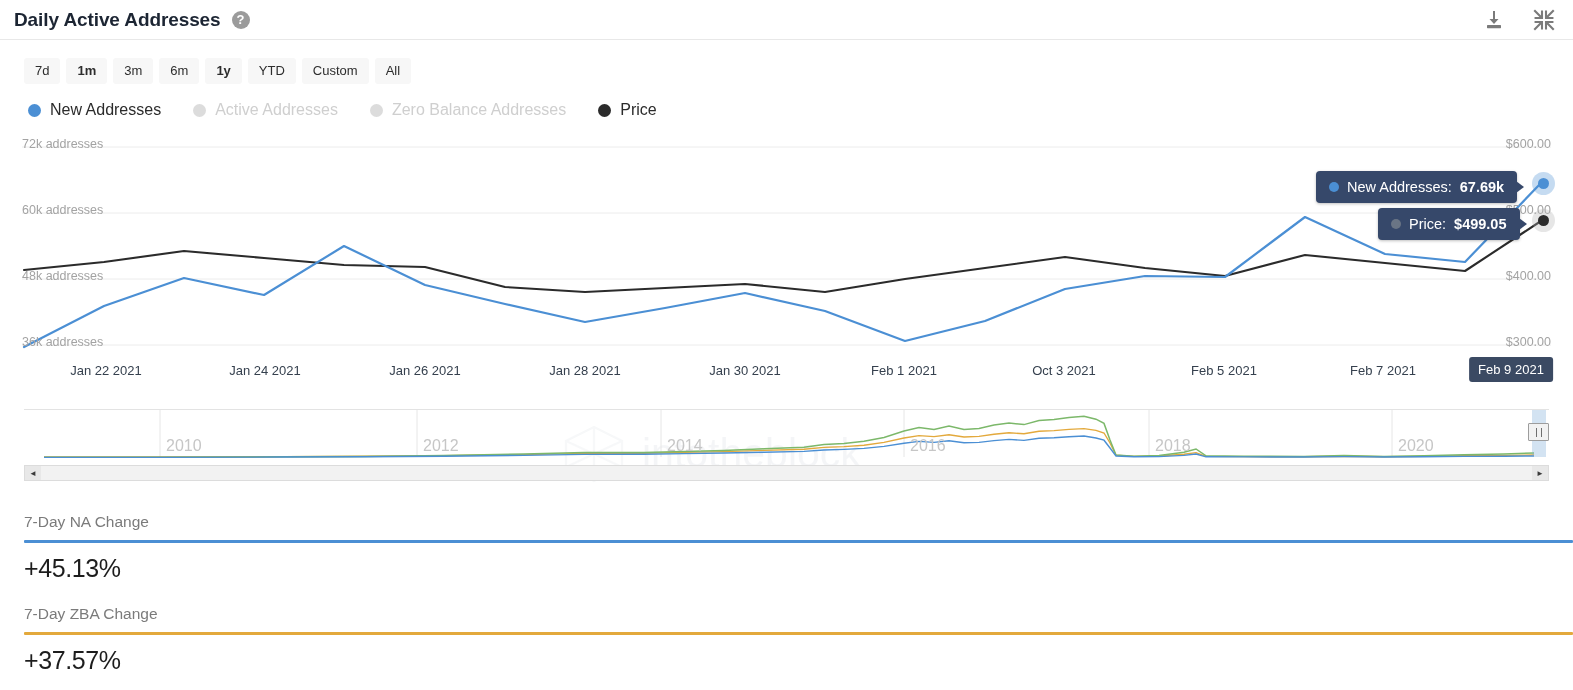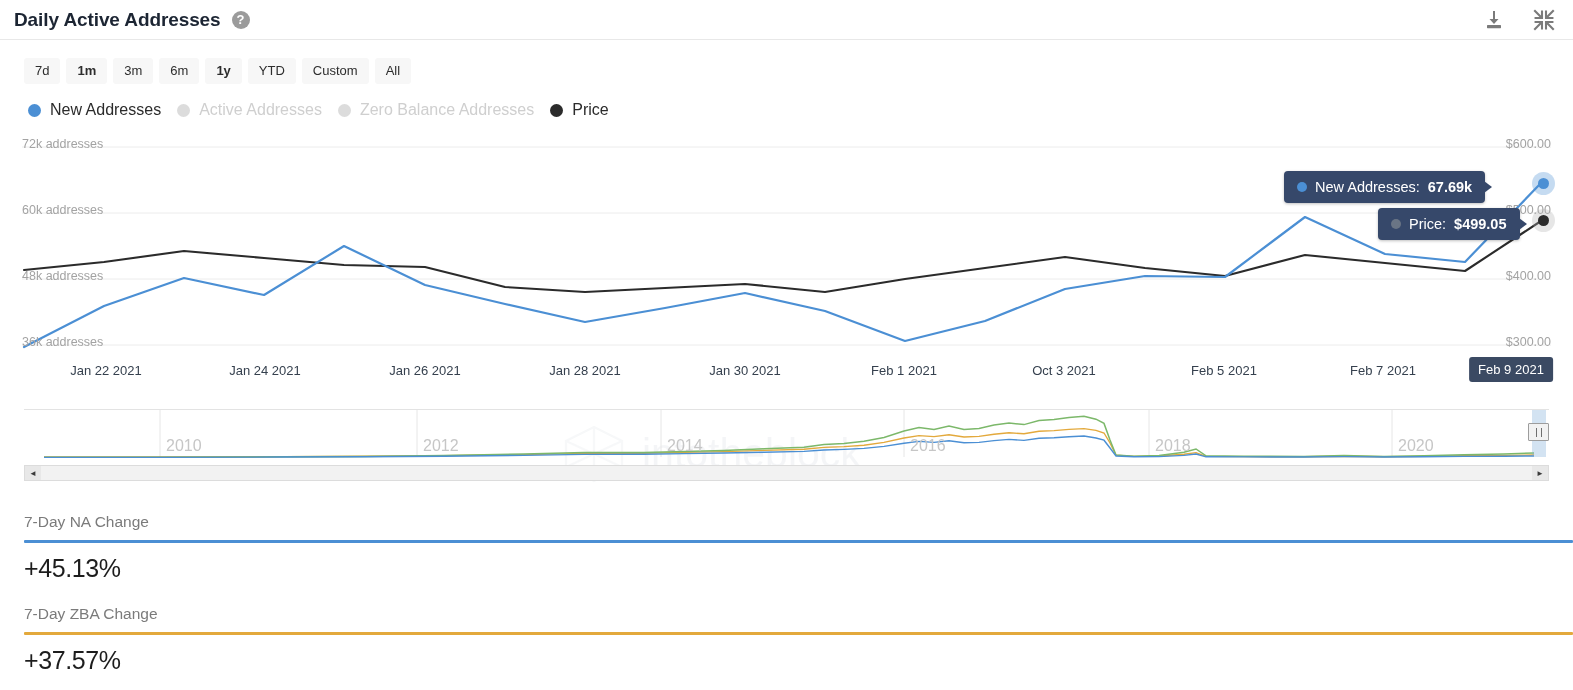--- a/index.html
+++ b/index.html
@@ -65,21 +65,21 @@
     cursor: pointer;
     line-height: 1.1;
   }
   .range-btn.sel { font-weight: bold; }
 
   
   .legend {
     display: flex;
     align-items: center;
     padding: 17px 0 0 28px;
-    gap: 16px;
+    gap: 32px;
   }
   .legend-item {
     display: flex;
     align-items: center;
     gap: 9px;
     cursor: pointer;
     font-size: 16px;
   }
   .legend-dot { width: 13px; height: 13px; border-radius: 50%; flex: none; }
   .legend-item.on  .legend-label { color: #2b2b2b; }
@@ -315,21 +315,21 @@
   <div class="axis-lbl" style="left:22px; top:128px;">48k addresses</div>
   <div class="axis-lbl" style="left:22px; top:194px;">36k addresses</div>
 
   <div class="axis-lbl right" style="right:22px; top:-4px;">$600.00</div>
   <div class="axis-lbl right" style="right:22px; top:62px;">$500.00</div>
   <div class="axis-lbl right" style="right:22px; top:128px;">$400.00</div>
   <div class="axis-lbl right" style="right:22px; top:194px;">$300.00</div>
 
   <div class="marker-halo" style="left:1532px; top:31px; background:#4b8fd4;"></div>
   <div class="marker" style="left:1538px; top:37px; background:#4b8fd4;"></div>
-  <div class="tip" style="left:1284px; top:30px;">
+  <div class="tip" style="left:1316px; top:30px;">
     <span class="tip-dot" style="background:#4b8fd4"></span>
     <span>New Addresses:</span>
     <b>67.69k</b>
   </div>
 
   <div class="marker-halo" style="left:1532px; top:68px; background:#b0b0b0;"></div>
   <div class="marker" style="left:1538px; top:74px; background:#2b2b2b;"></div>
   <div class="tip" style="left:1378px; top:67px;">
     <span class="tip-dot" style="background:#6a7585"></span>
     <span>Price:</span>

